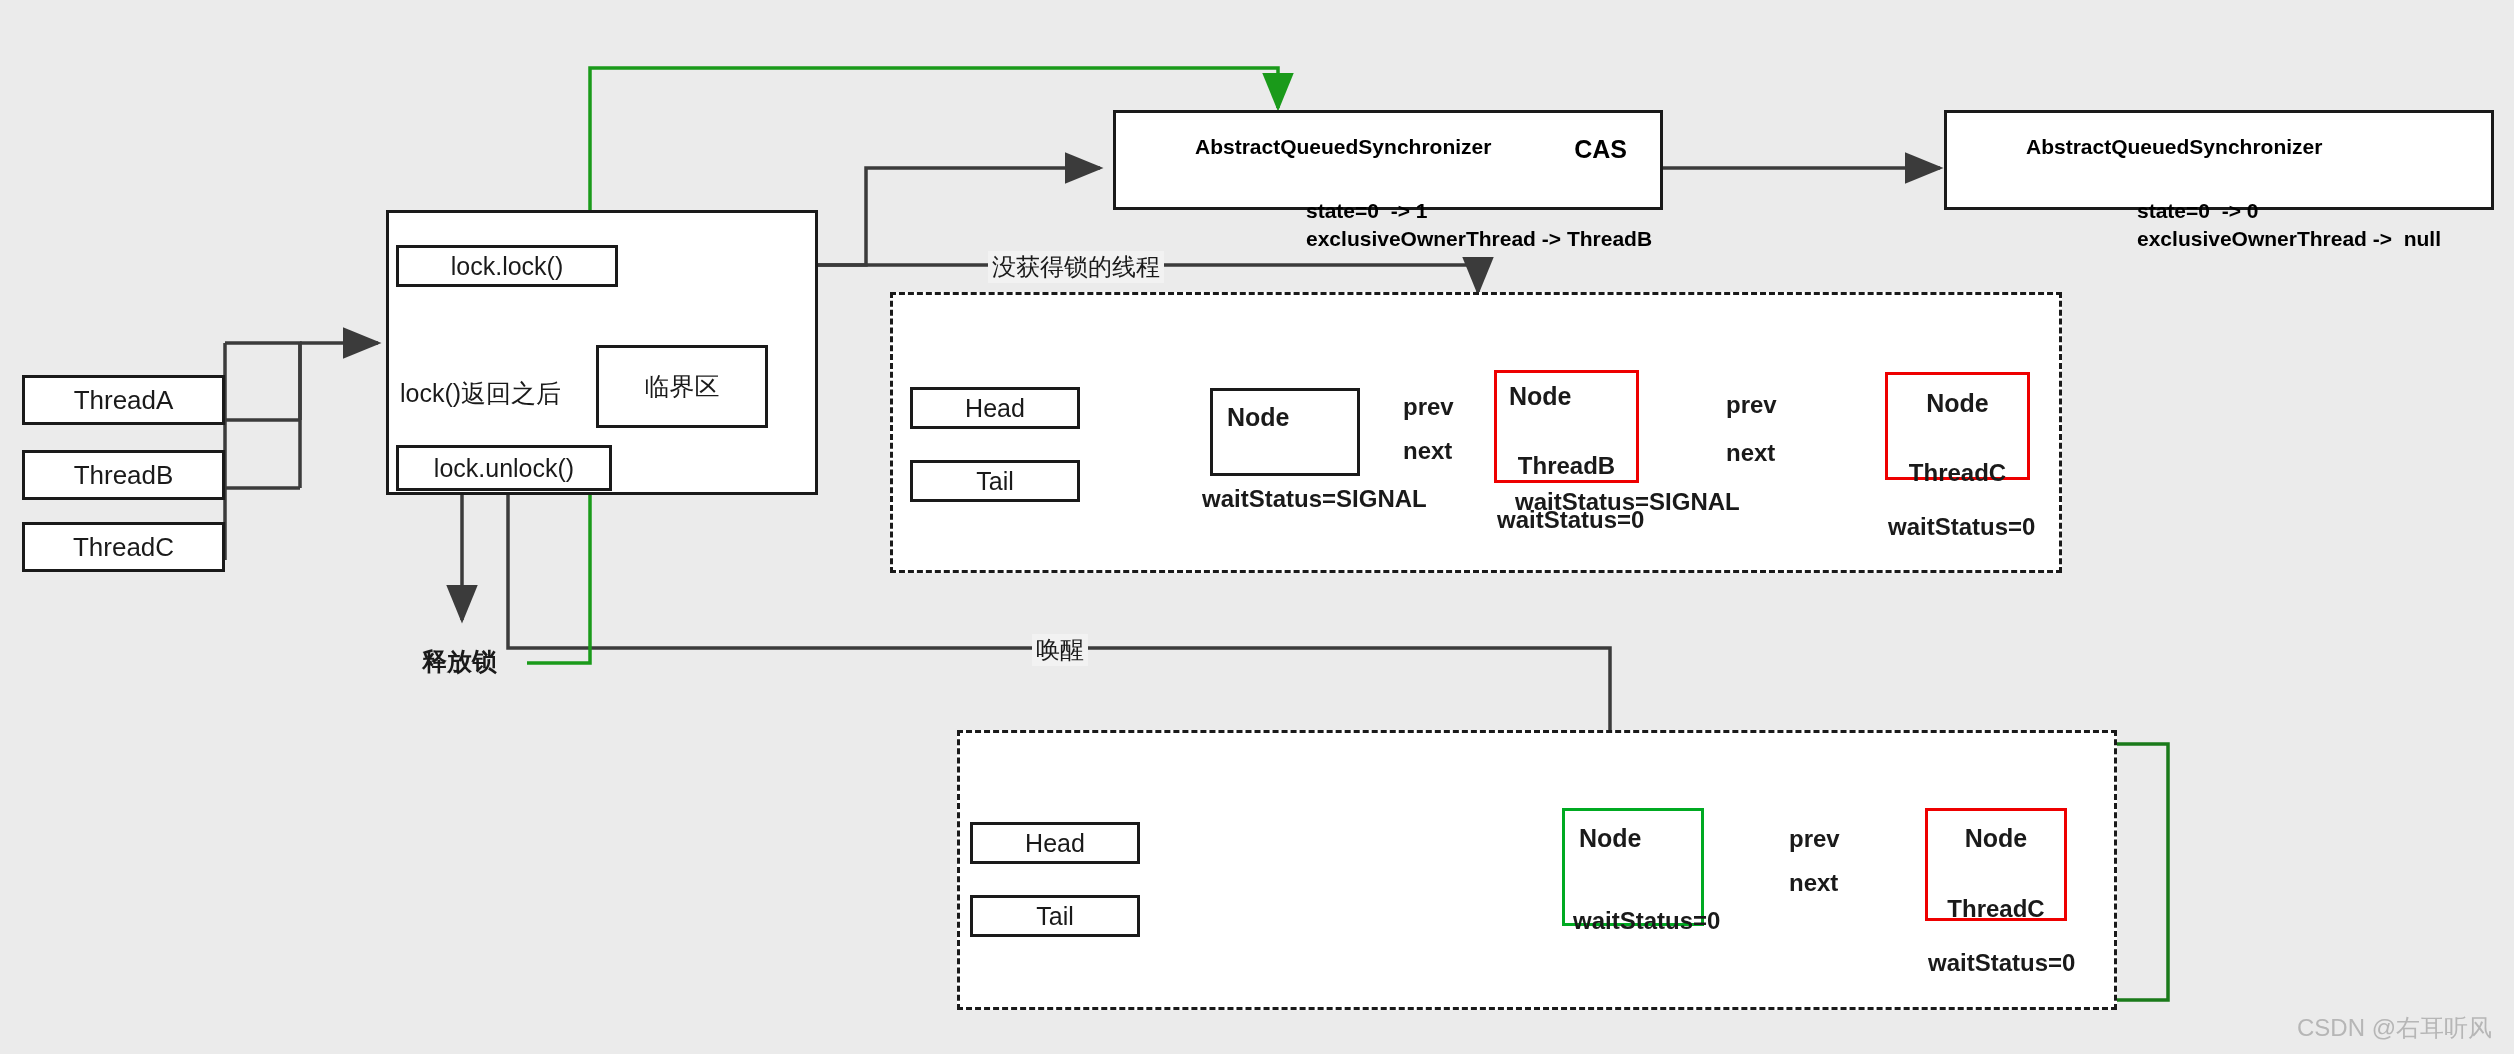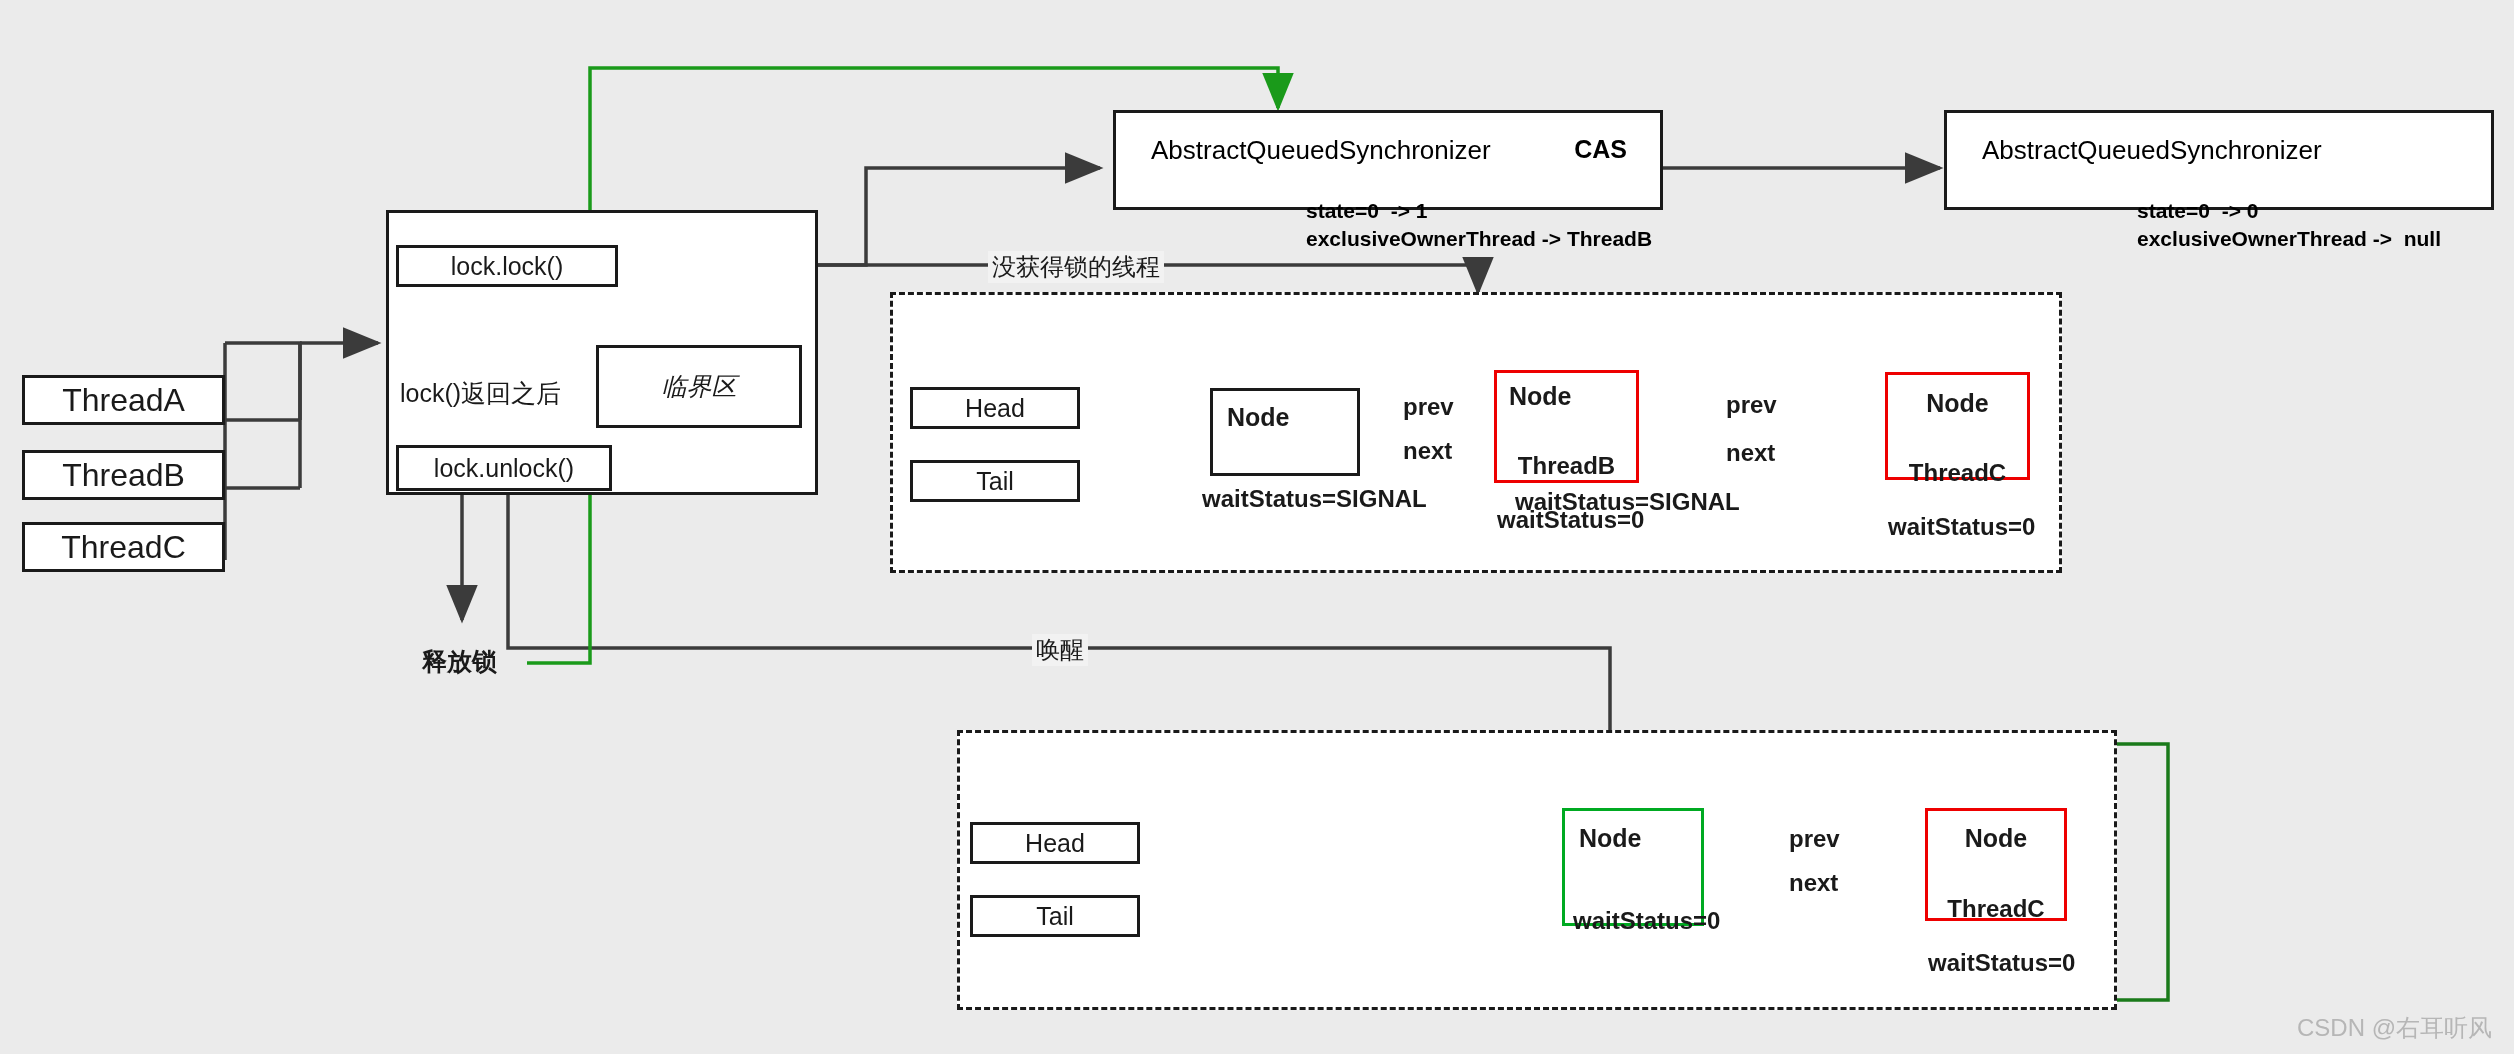--- a/index.html
+++ b/index.html
@@ -32,33 +32,34 @@
     position: absolute;
     background: #ffffff;
     border: 3px solid #1a1a1a;
     box-sizing: border-box;
     display: flex;
     align-items: center;
     justify-content: center;
     color: #1a1a1a;
   }
   .thread-box {
-    font-size: 32px;
+    font-size: 26px;
     font-weight: 400;
     align-items: center;
   }
   .aqs-box {
     display: block;
     background: #ffffff;
     border: 3px solid #1a1a1a;
   }
   .aqs-title {
     position: absolute;
-    font-size: 26px;
-    font-weight: 400;
+    font-size: 21px;
+    font-weight: 700;
+    margin-left: 44px;
   }
   .aqs-cas {
     position: absolute;
     font-size: 25px;
     font-weight: bold;
   }
   .aqs-line {
     position: absolute;
     font-size: 21px;
     font-weight: bold;
@@ -224,21 +225,21 @@
   <div class="box thread-box" style="left:22px; top:522px; width:203px; height:50px;">
     <span>ThreadC</span>
   </div>
 
   <div class="outer-box" style="left:386px; top:210px; width:432px; height:285px;"></div>
 
   <div class="box" style="left:396px; top:245px; width:222px; height:42px; font-size:25px;">
     <span>lock.lock()</span>
   </div>
 
-  <div class="box" style="left:596px; top:345px; width:206px; height:83px; font-size:25px;font-style:italic;">
+  <div class="box" style="left:596px; top:345px; width:172px; height:83px; font-size:25px;">
     <span>临界区</span>
   </div>
 
   <div class="box" style="left:396px; top:445px; width:216px; height:46px; font-size:25px;">
     <span>lock.unlock()</span>
   </div>
 
   <div class="cn-label" style="left:400px; top:377px;">
     <span>lock()返回之后</span>
   </div>

